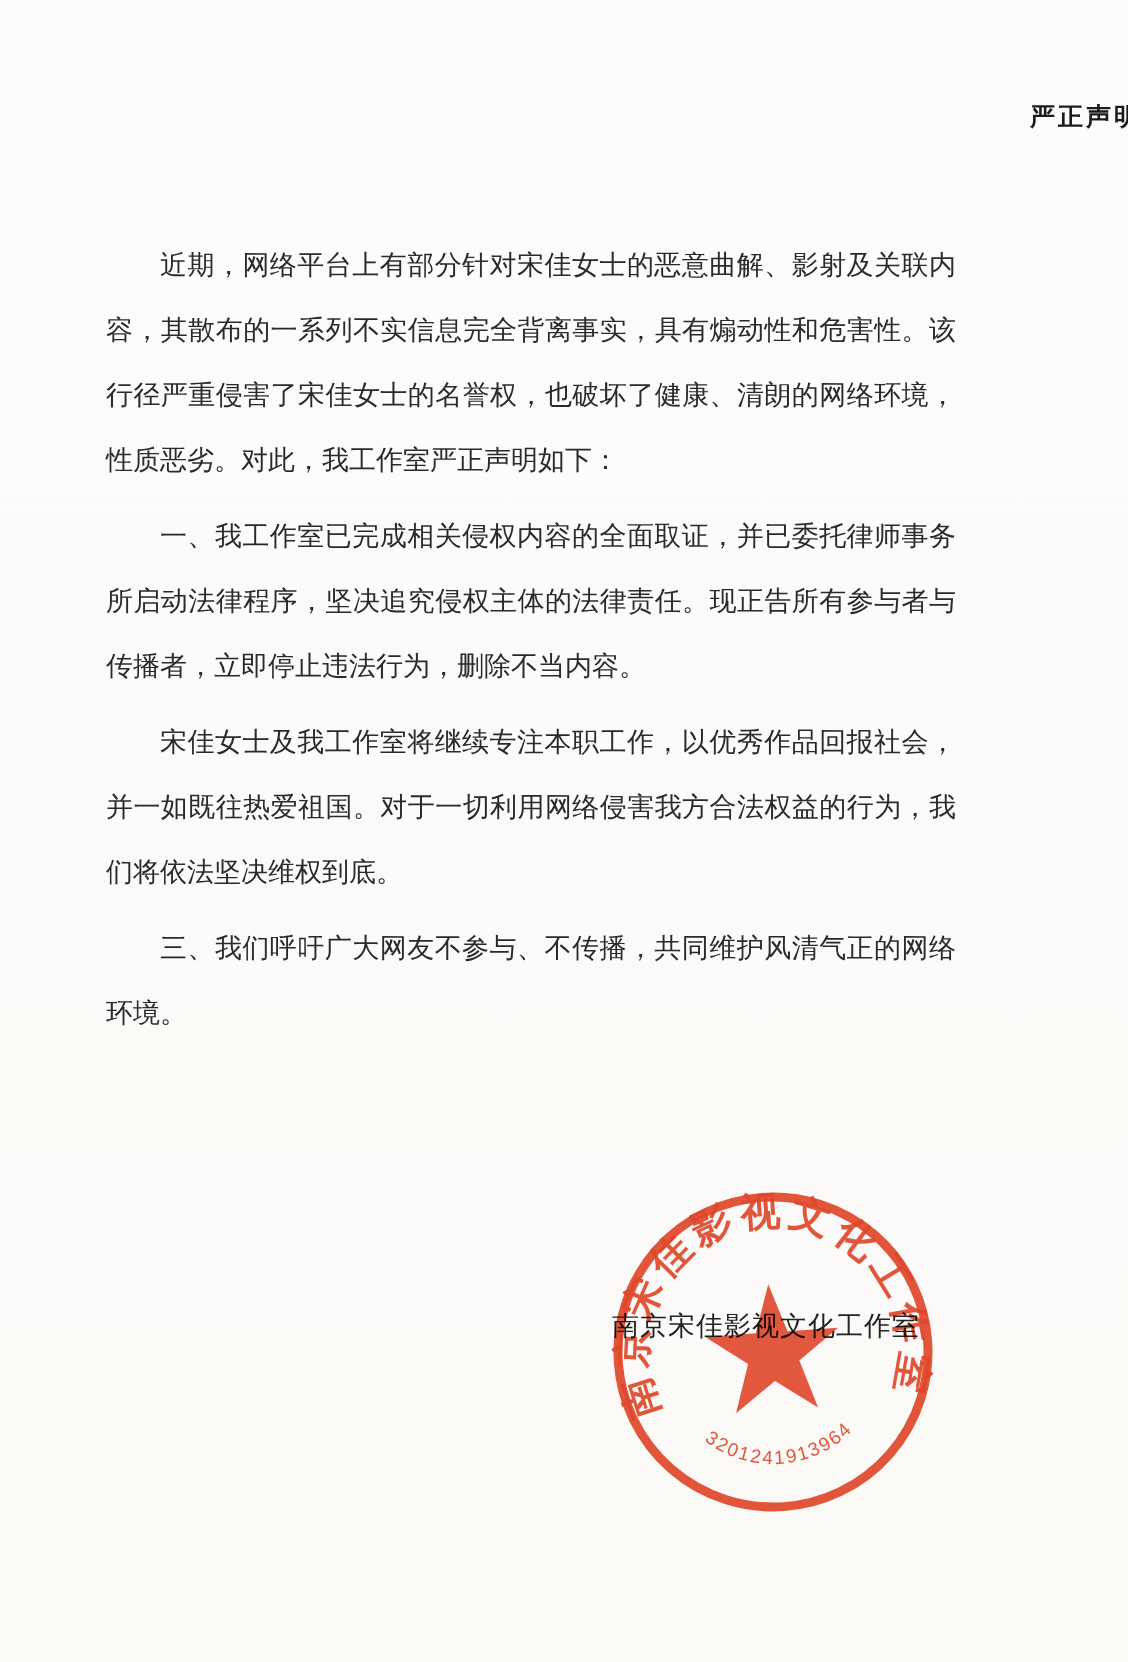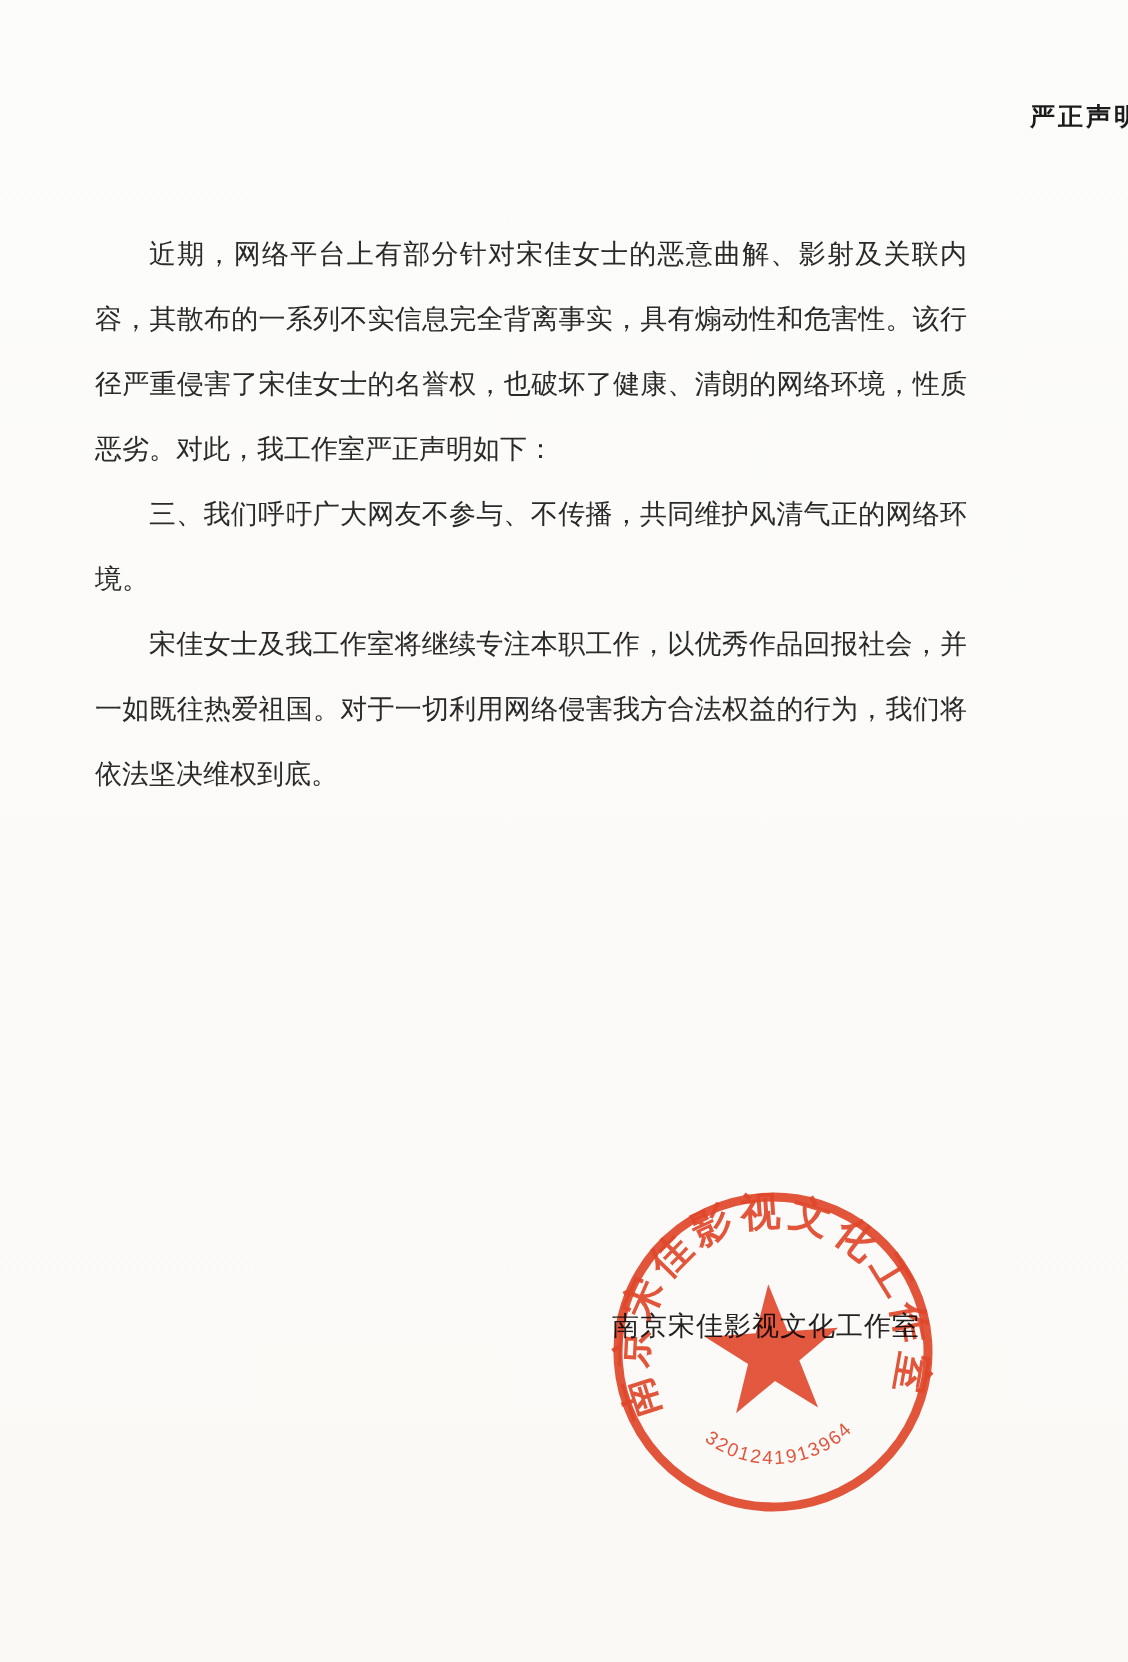--- a/index.html
+++ b/index.html
@@ -33,21 +33,21 @@
     position: absolute;
     top: 222px;
     left: 95px;
     width: 872px;
     font-size: 27px;
     line-height: 65px;
     text-align: justify;
     color: #2a2a2a;
   }
   .doc-body p {
-    margin: 0;
+    margin: 11px;
     text-indent: 2em;
   }
   .sig-block {
     position: absolute;
     right: 0;
     top: 0;
     width: 100%;
     height: 100%;
     pointer-events: none;
   }
@@ -81,22 +81,23 @@
 </style>
 </head>
 <body>
 
 <div class="page">
 
   <div class="doc-title">严正声明</div>
 
   <div class="doc-body">
     <p>近期，网络平台上有部分针对宋佳女士的恶意曲解、影射及关联内容，其散布的一系列不实信息完全背离事实，具有煽动性和危害性。该行径严重侵害了宋佳女士的名誉权，也破坏了健康、清朗的网络环境，性质恶劣。对此，我工作室严正声明如下：</p>
+    <p>一、我工作室已完成相关侵权内容的全面取证，并已委托律师事务所启动法律程序，坚决追究侵权主体的法律责任。现正告所有参与者与传播者，立即停止违法行为，删除不当内容。</p>
+    <p>宋佳女士及我工作室将继续专注本职工作，以优秀作品回报社会，并一如既往热爱祖国。对于一切利用网络侵害我方合法权益的行为，我们将依法坚决维权到底。</p>
     <p>三、我们呼吁广大网友不参与、不传播，共同维护风清气正的网络环境。</p>
-    <p>宋佳女士及我工作室将继续专注本职工作，以优秀作品回报社会，并一如既往热爱祖国。对于一切利用网络侵害我方合法权益的行为，我们将依法坚决维权到底。</p>
   </div>
 
   <div class="sig-block">
     <div class="sig-name">南京宋佳影视文化工作室</div>
   </div>
 
   <div class="seal">
     <svg viewBox="0 0 340 340" xmlns="http://www.w3.org/2000/svg">
       <defs>
         <path id="seal-top-arc" d="M 54.9 223.7 A 127 127 0 1 1 285.1 223.7" fill="none"></path>

